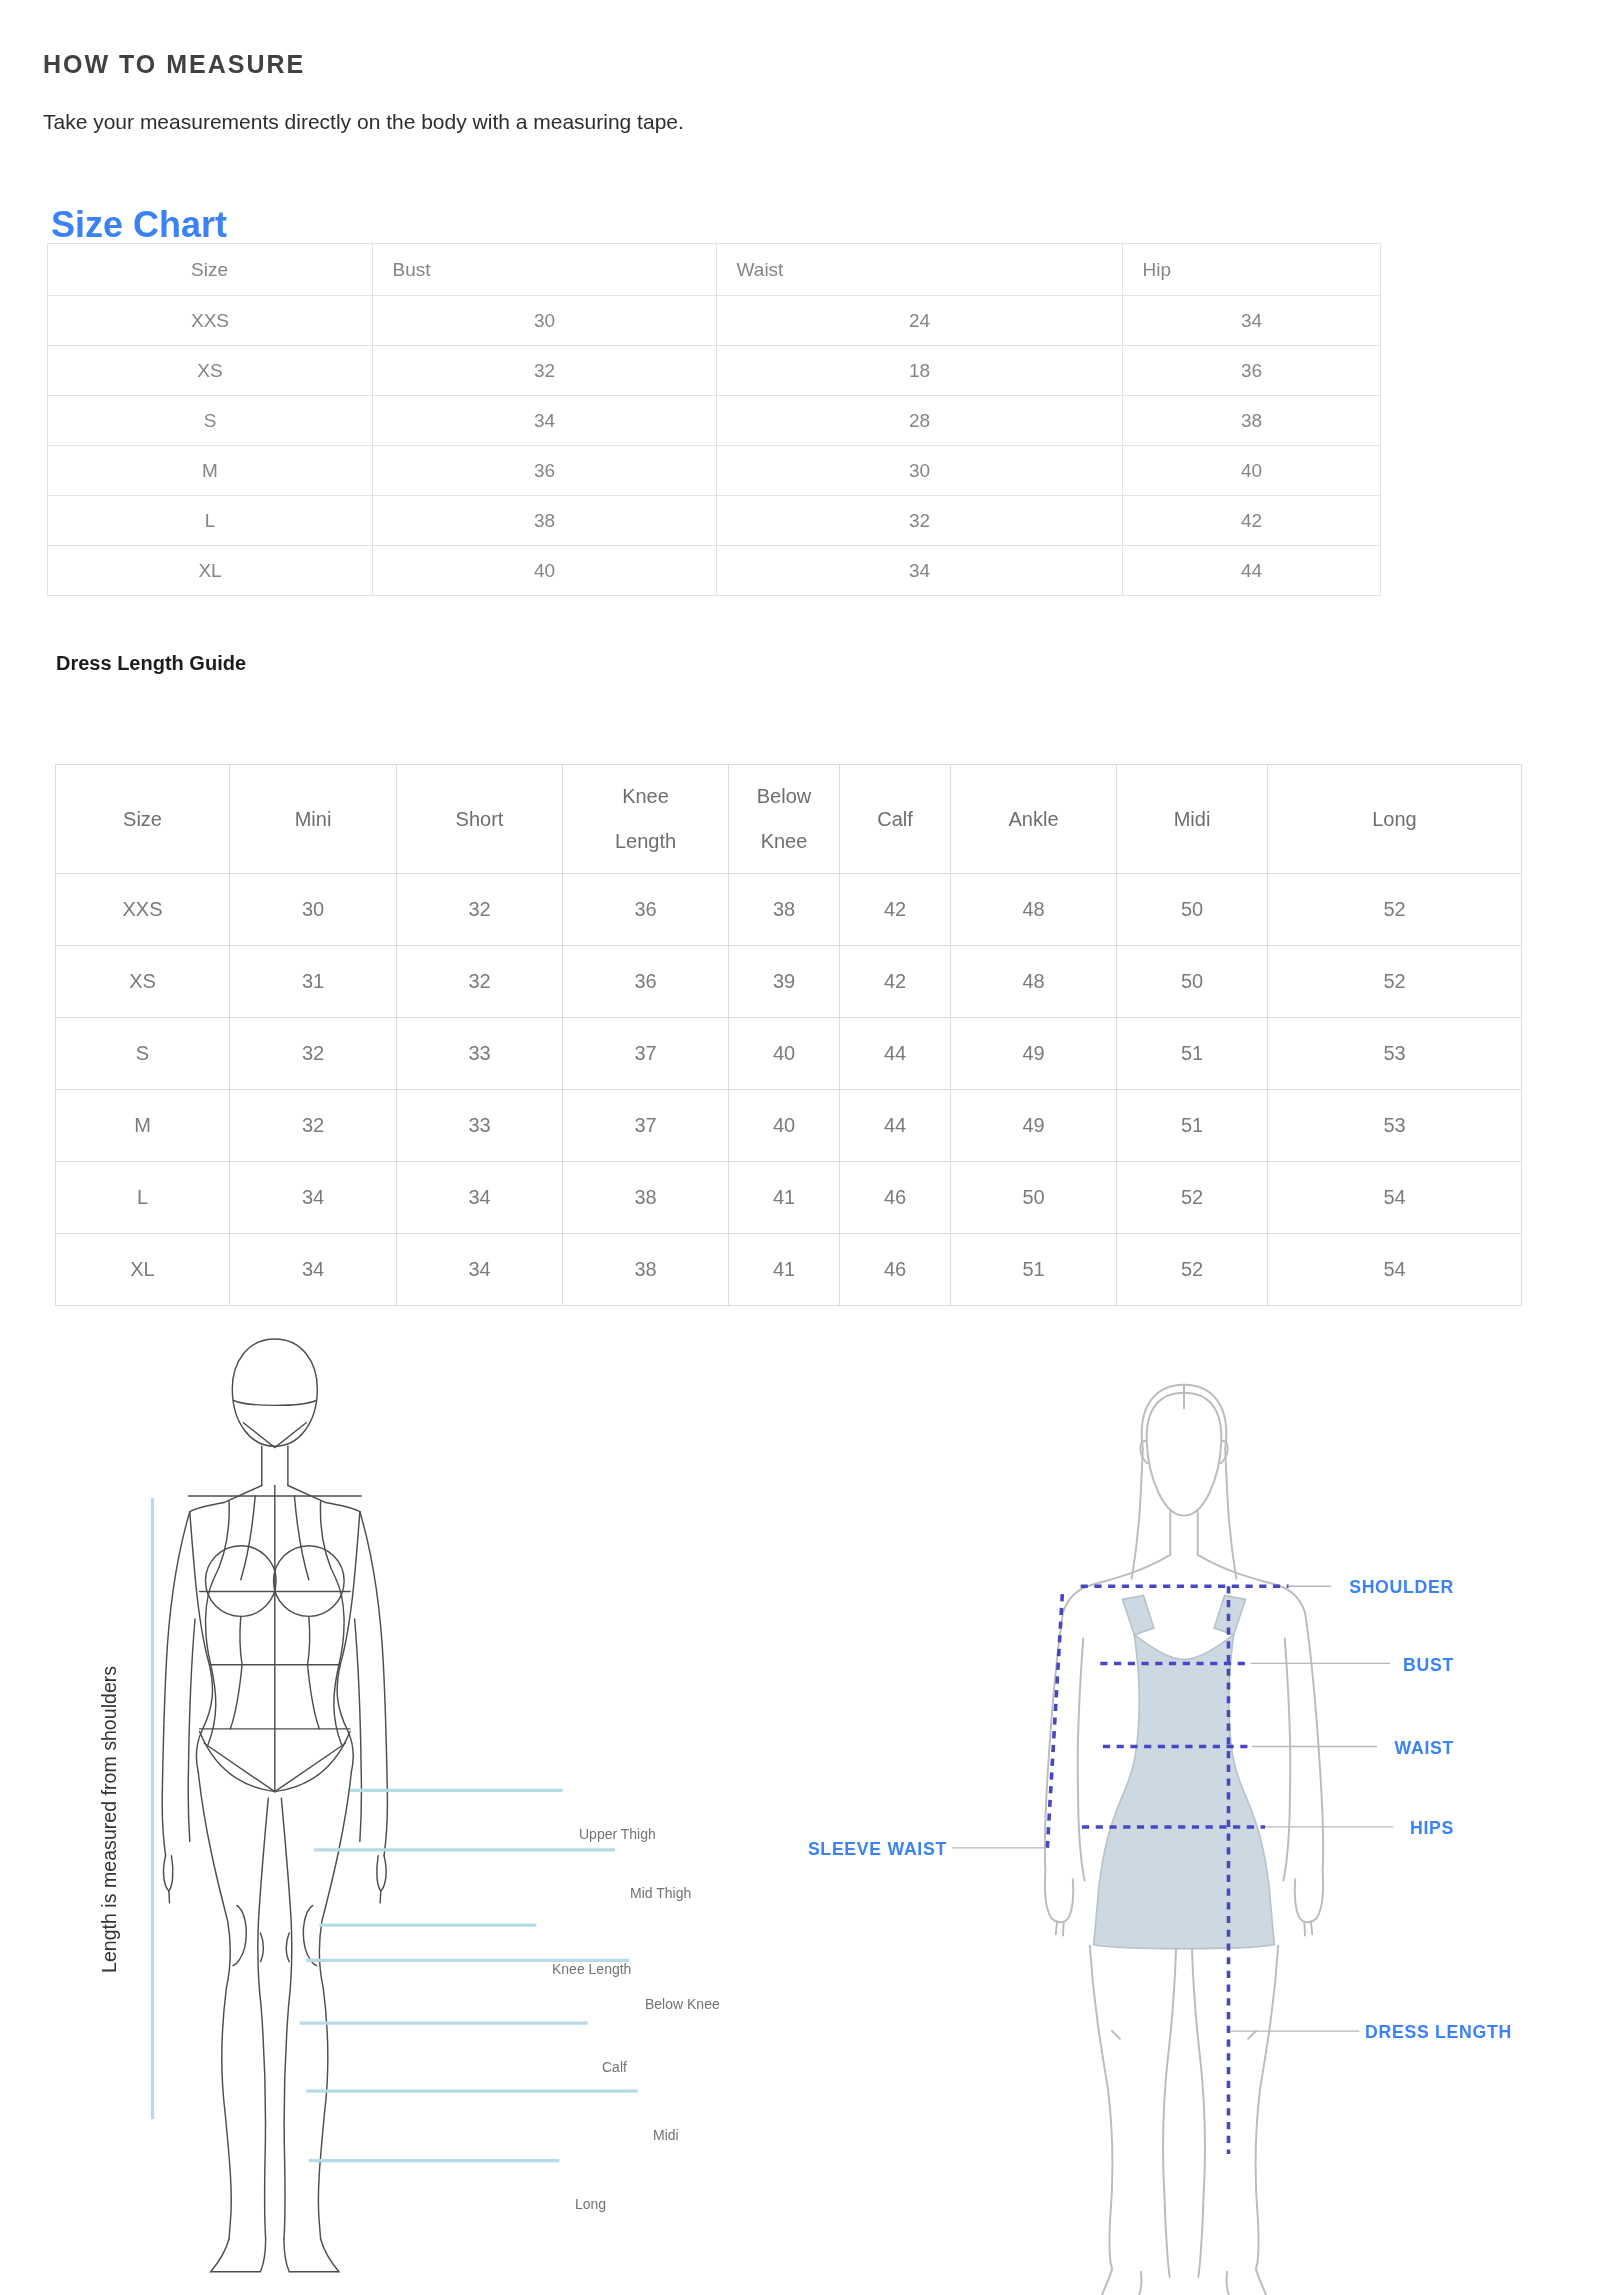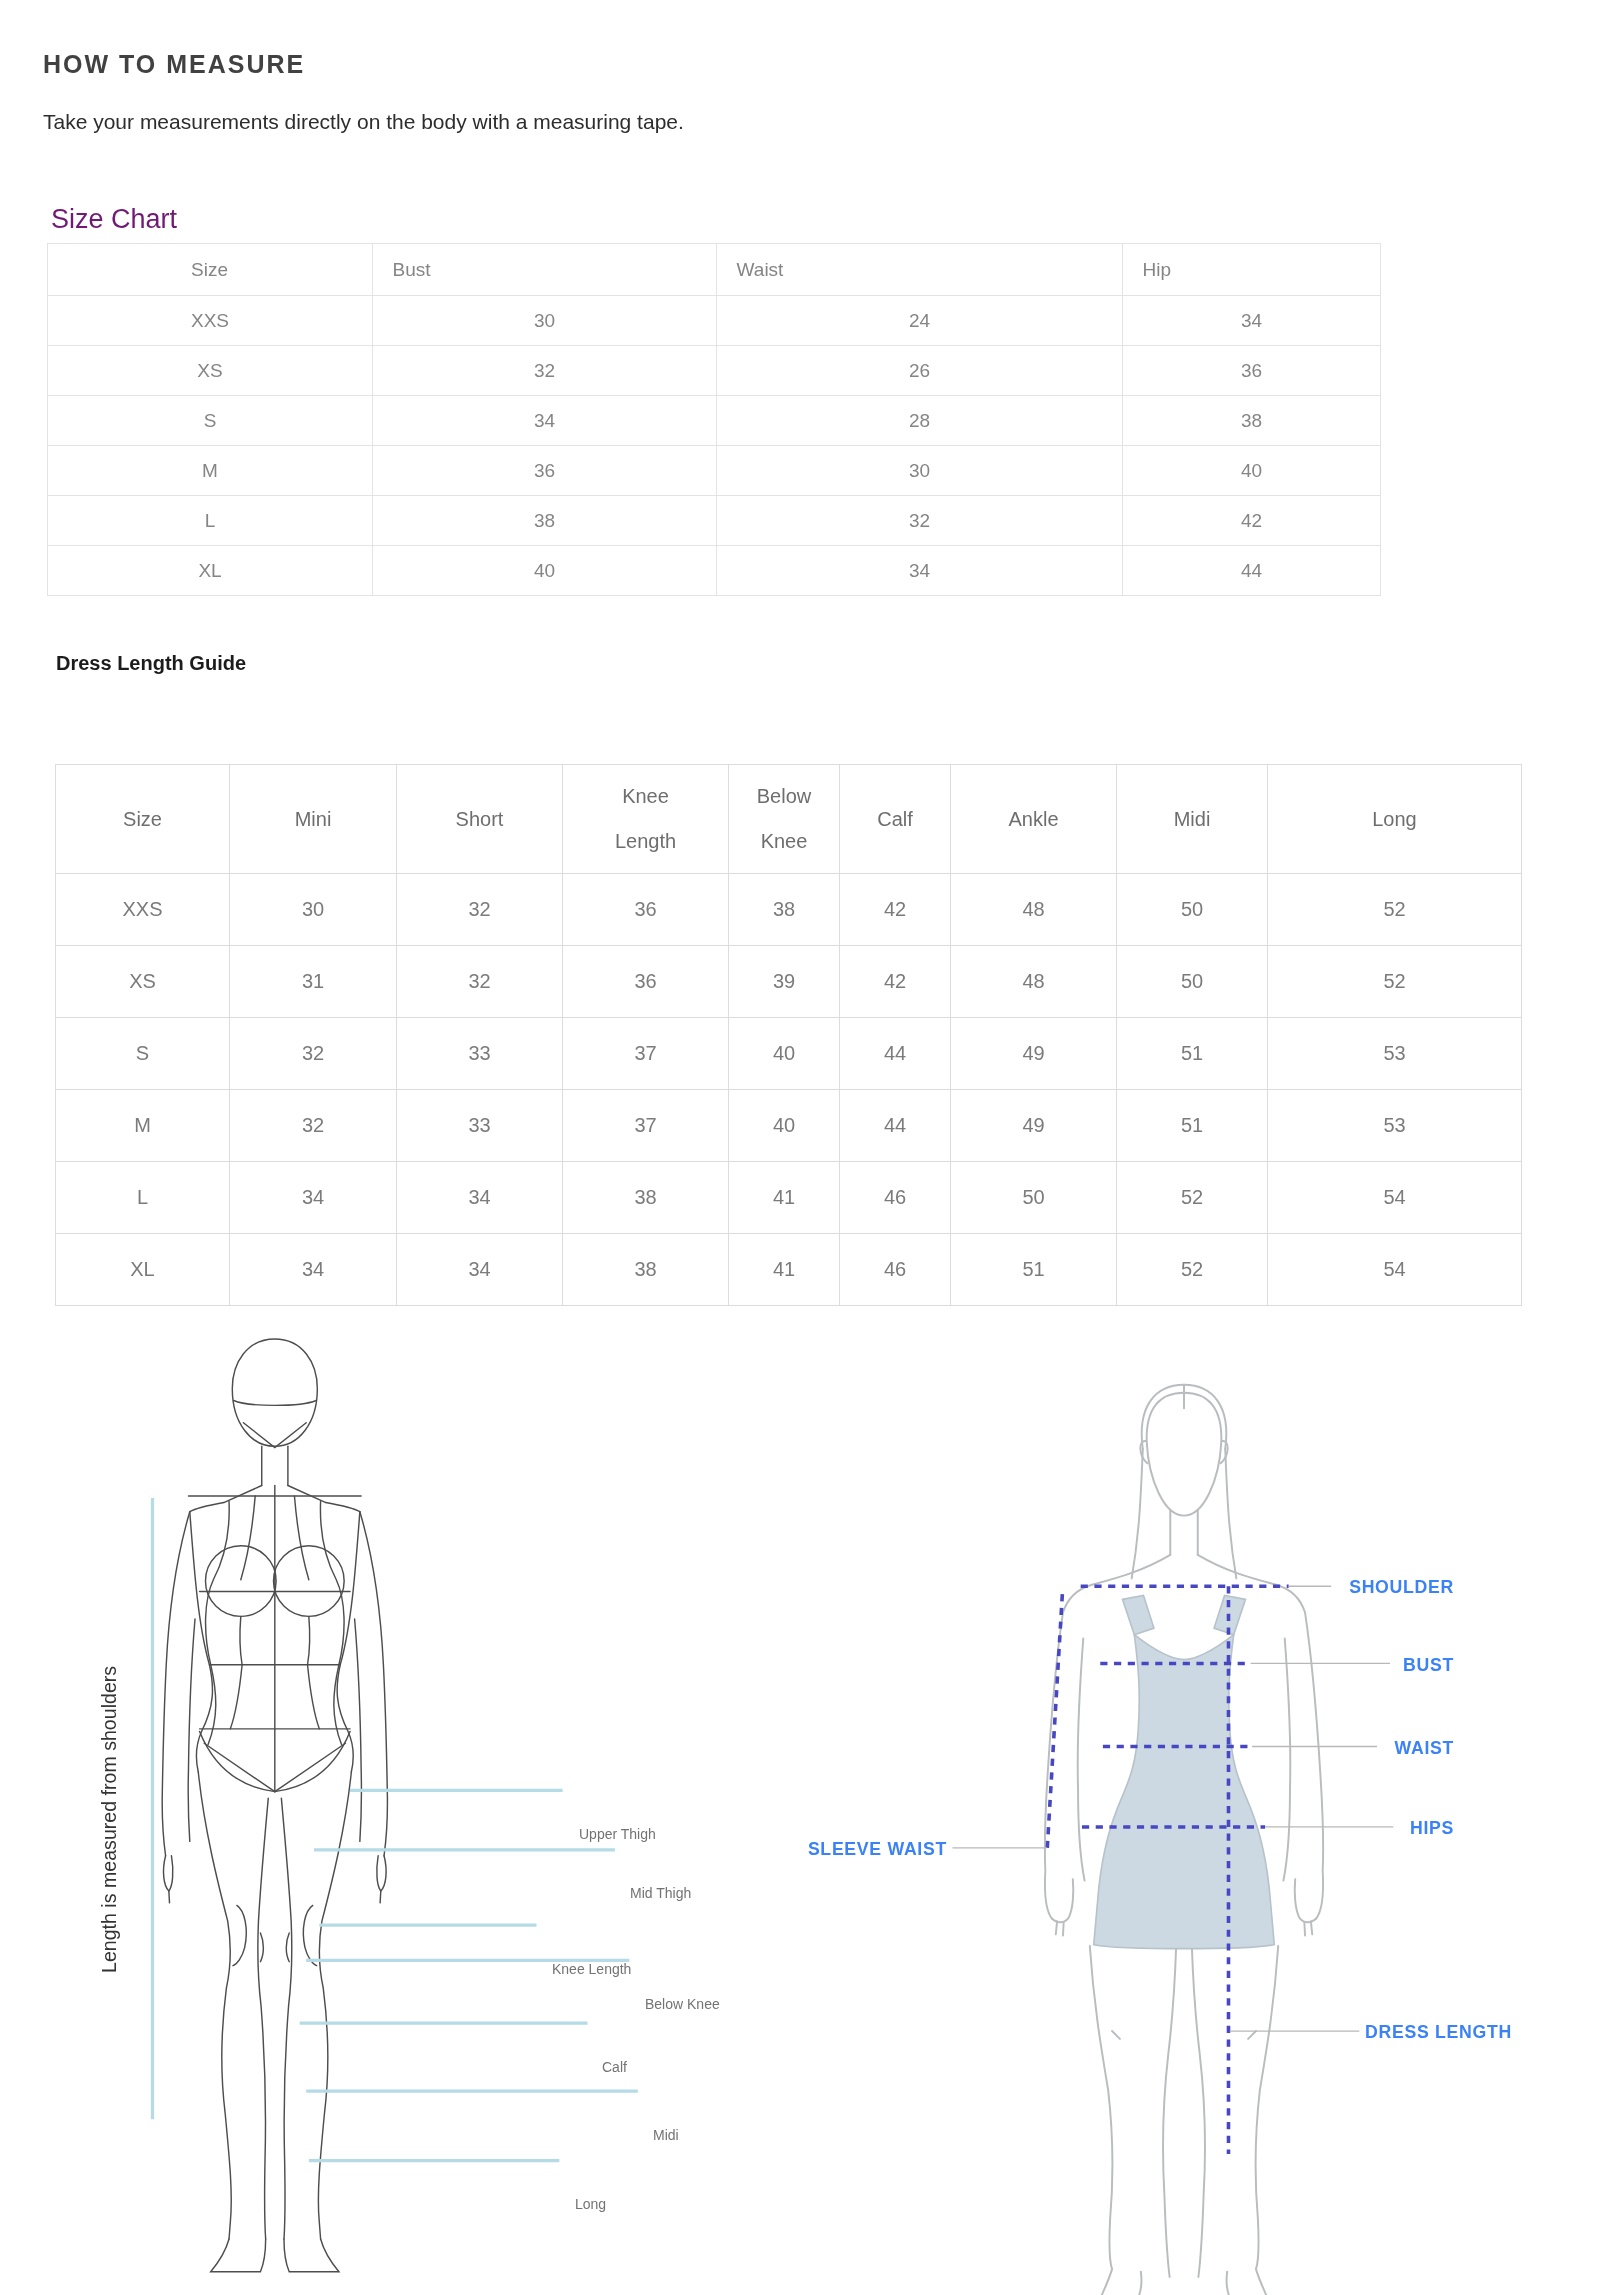--- a/index.html
+++ b/index.html
@@ -1,21 +1,21 @@
 <!DOCTYPE html>
 <html style="font-size:10.5px"><head>
 <meta charset="utf-8">
 <style>
   html,body{margin:0;padding:0;}
   body{width:1623px;height:2295px;background:#ffffff;font-family:"Liberation Sans",sans-serif;position:relative;}
   #page{position:absolute;left:0;top:16px;width:1623px;height:2295px;overflow:hidden;}
 
   .h-title{position:absolute;left:43px;top:34px;font-size:25px;font-weight:700;letter-spacing:2px;color:#414141;}
   .h-subtitle{position:absolute;left:43px;top:94px;font-size:21px;font-weight:400;color:#2d2d2d;}
-  .h-sizechart{position:absolute;left:51px;top:188px;font-size:27px;font-weight:400;color:#701a75;}
+  .h-sizechart{position:absolute;left:51px;top:188px;font-size:36px;font-weight:700;color:#3b82f6;}
   .h-dlg{position:absolute;left:56px;top:636px;font-size:20px;font-weight:700;color:#1c1c1c;}
 
   table{border-collapse:collapse;table-layout:fixed;position:absolute;background:#fff;}
   .t1{left:47px;top:227px;width:1333px;}
   .t1 th,.t1 td{border:0.7px solid #e3e3e3;font-size:19px;font-weight:400;color:#858585;}
   .t1 thead tr{height:52px;}
   .t1 tbody tr{height:50px;}
   .t1 th{text-align:left;padding-left:19.6px;}
   .t1 th:first-child{text-align:center;padding-left:0;}
   .t1 td{text-align:center;}
@@ -64,21 +64,21 @@
     <tbody>
       <tr>
         <td>XXS</td>
         <td>30</td>
         <td>24</td>
         <td>34</td>
       </tr>
       <tr>
         <td>XS</td>
         <td>32</td>
-        <td>26</td>
+        <td>18</td>
         <td>36</td>
       </tr>
       <tr>
         <td>S</td>
         <td>34</td>
         <td>28</td>
         <td>38</td>
       </tr>
       <tr>
         <td>M</td>

